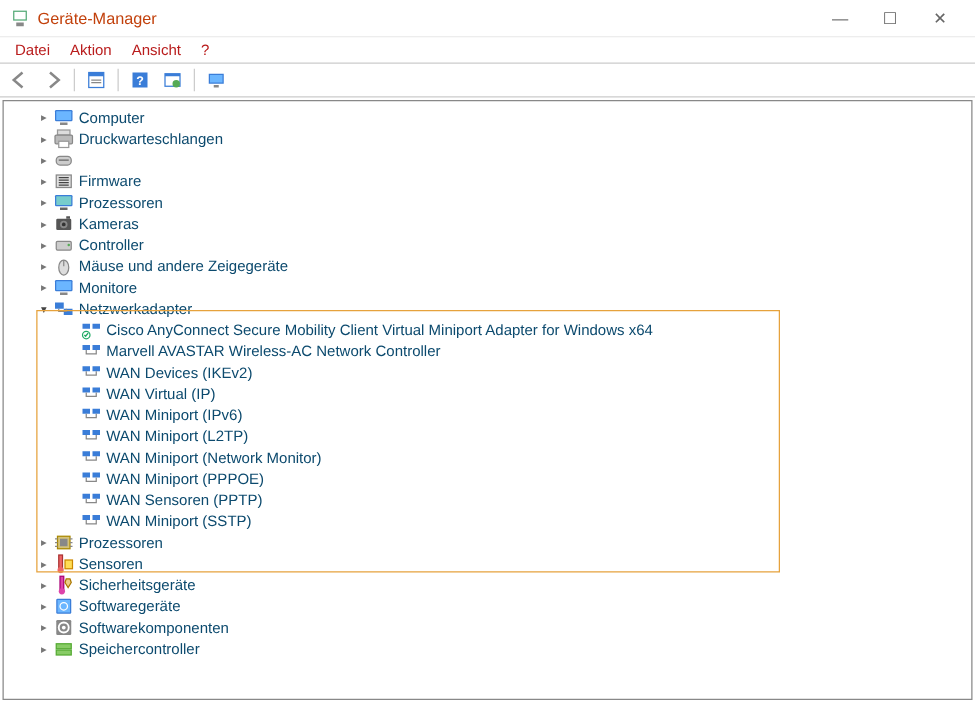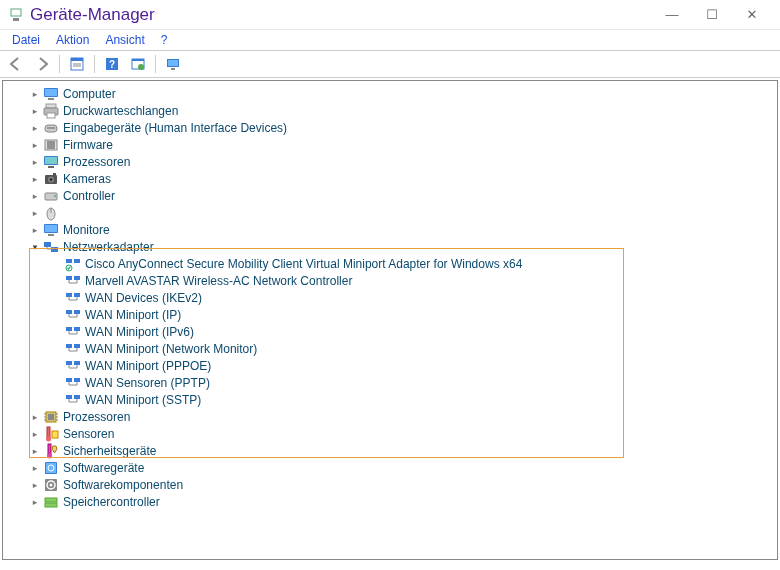--- a/index.html
+++ b/index.html
@@ -16,36 +16,36 @@
   display: flex;
   align-items: center;
   padding: 0 8px;
   background: #fff;
   border-bottom: 1px solid #e8e8e8;
 }
 .titlebar-icon {
   width: 16px; height: 16px; margin-right: 6px;
   display: inline-flex; align-items: center; justify-content: center;
 }
-.titlebar-title { color: #4c1d95; font-size: 17px; flex: 1; }
+.titlebar-title { color: #c2410c; font-size: 13px; flex: 1; }
 .win-controls { display: flex; gap: 0; }
 .win-btn {
   width: 40px; height: 30px;
   display: flex; align-items: center; justify-content: center;
   color: #666; font-size: 13px; font-family: "Segoe UI Symbol", sans-serif;
   cursor: pointer;
 }
 .menubar {
   height: 20px;
   display: flex; align-items: center;
   padding: 0 4px;
   background: #fff;
 }
 .menu-item {
-  padding: 2px 8px; font-size: 12px; color: #1d4ed8; cursor: default;
+  padding: 2px 8px; font-size: 12px; color: #b91c1c; cursor: default;
 }
 .toolbar {
   height: 28px;
   border-top: 1px solid #ccc;
   border-bottom: 1px solid #ccc;
   display: flex; align-items: center;
   padding: 0 4px;
   gap: 2px;
   background: #fff;
 }
@@ -317,21 +317,20 @@
         </span>
         <span class="node-label">Druckwarteschlangen</span>
       </div>
       <div class="tree-row indent-1">
         <span class="arrow">▸</span>
         <span class="node-icon">
           <svg width="16" height="16">
             <use href="#ic-hid"></use>
           </svg>
         </span>
-        <span class="node-label">Eingabegeräte (Human Interface Devices)</span>
       </div>
       <div class="tree-row indent-1">
         <span class="arrow">▸</span>
         <span class="node-icon">
           <svg width="16" height="16">
             <use href="#ic-firmware"></use>
           </svg>
         </span>
         <span class="node-label">Firmware</span>
       </div>
@@ -362,20 +361,21 @@
         </span>
         <span class="node-label">Controller</span>
       </div>
       <div class="tree-row indent-1">
         <span class="arrow">▸</span>
         <span class="node-icon">
           <svg width="16" height="16">
             <use href="#ic-mouse"></use>
           </svg>
         </span>
+        <span class="node-label">Mäuse und andere Zeigegeräte</span>
       </div>
       <div class="tree-row indent-1">
         <span class="arrow">▸</span>
         <span class="node-icon">
           <svg width="16" height="16">
             <use href="#ic-monitor"></use>
           </svg>
         </span>
         <span class="node-label">Monitore</span>
       </div>
@@ -415,38 +415,47 @@
         </span>
         <span class="node-label">WAN Devices (IKEv2)</span>
       </div>
       <div class="tree-row indent-2">
         <span class="blank-arrow"></span>
         <span class="node-icon">
           <svg width="16" height="16">
             <use href="#ic-net"></use>
           </svg>
         </span>
-        <span class="node-label">WAN Miniport (IP)</span>
+        <span class="node-label">WAN Virtual (IP)</span>
       </div>
       <div class="tree-row indent-2">
         <span class="blank-arrow"></span>
         <span class="node-icon">
           <svg width="16" height="16">
             <use href="#ic-net"></use>
           </svg>
         </span>
         <span class="node-label">WAN Miniport (IPv6)</span>
       </div>
       <div class="tree-row indent-2">
         <span class="blank-arrow"></span>
         <span class="node-icon">
           <svg width="16" height="16">
             <use href="#ic-net"></use>
           </svg>
         </span>
+        <span class="node-label">WAN Miniport (L2TP)</span>
+      </div>
+      <div class="tree-row indent-2">
+        <span class="blank-arrow"></span>
+        <span class="node-icon">
+          <svg width="16" height="16">
+            <use href="#ic-net"></use>
+          </svg>
+        </span>
         <span class="node-label">WAN Miniport (Network Monitor)</span>
       </div>
       <div class="tree-row indent-2">
         <span class="blank-arrow"></span>
         <span class="node-icon">
           <svg width="16" height="16">
             <use href="#ic-net"></use>
           </svg>
         </span>
         <span class="node-label">WAN Miniport (PPPOE)</span>

